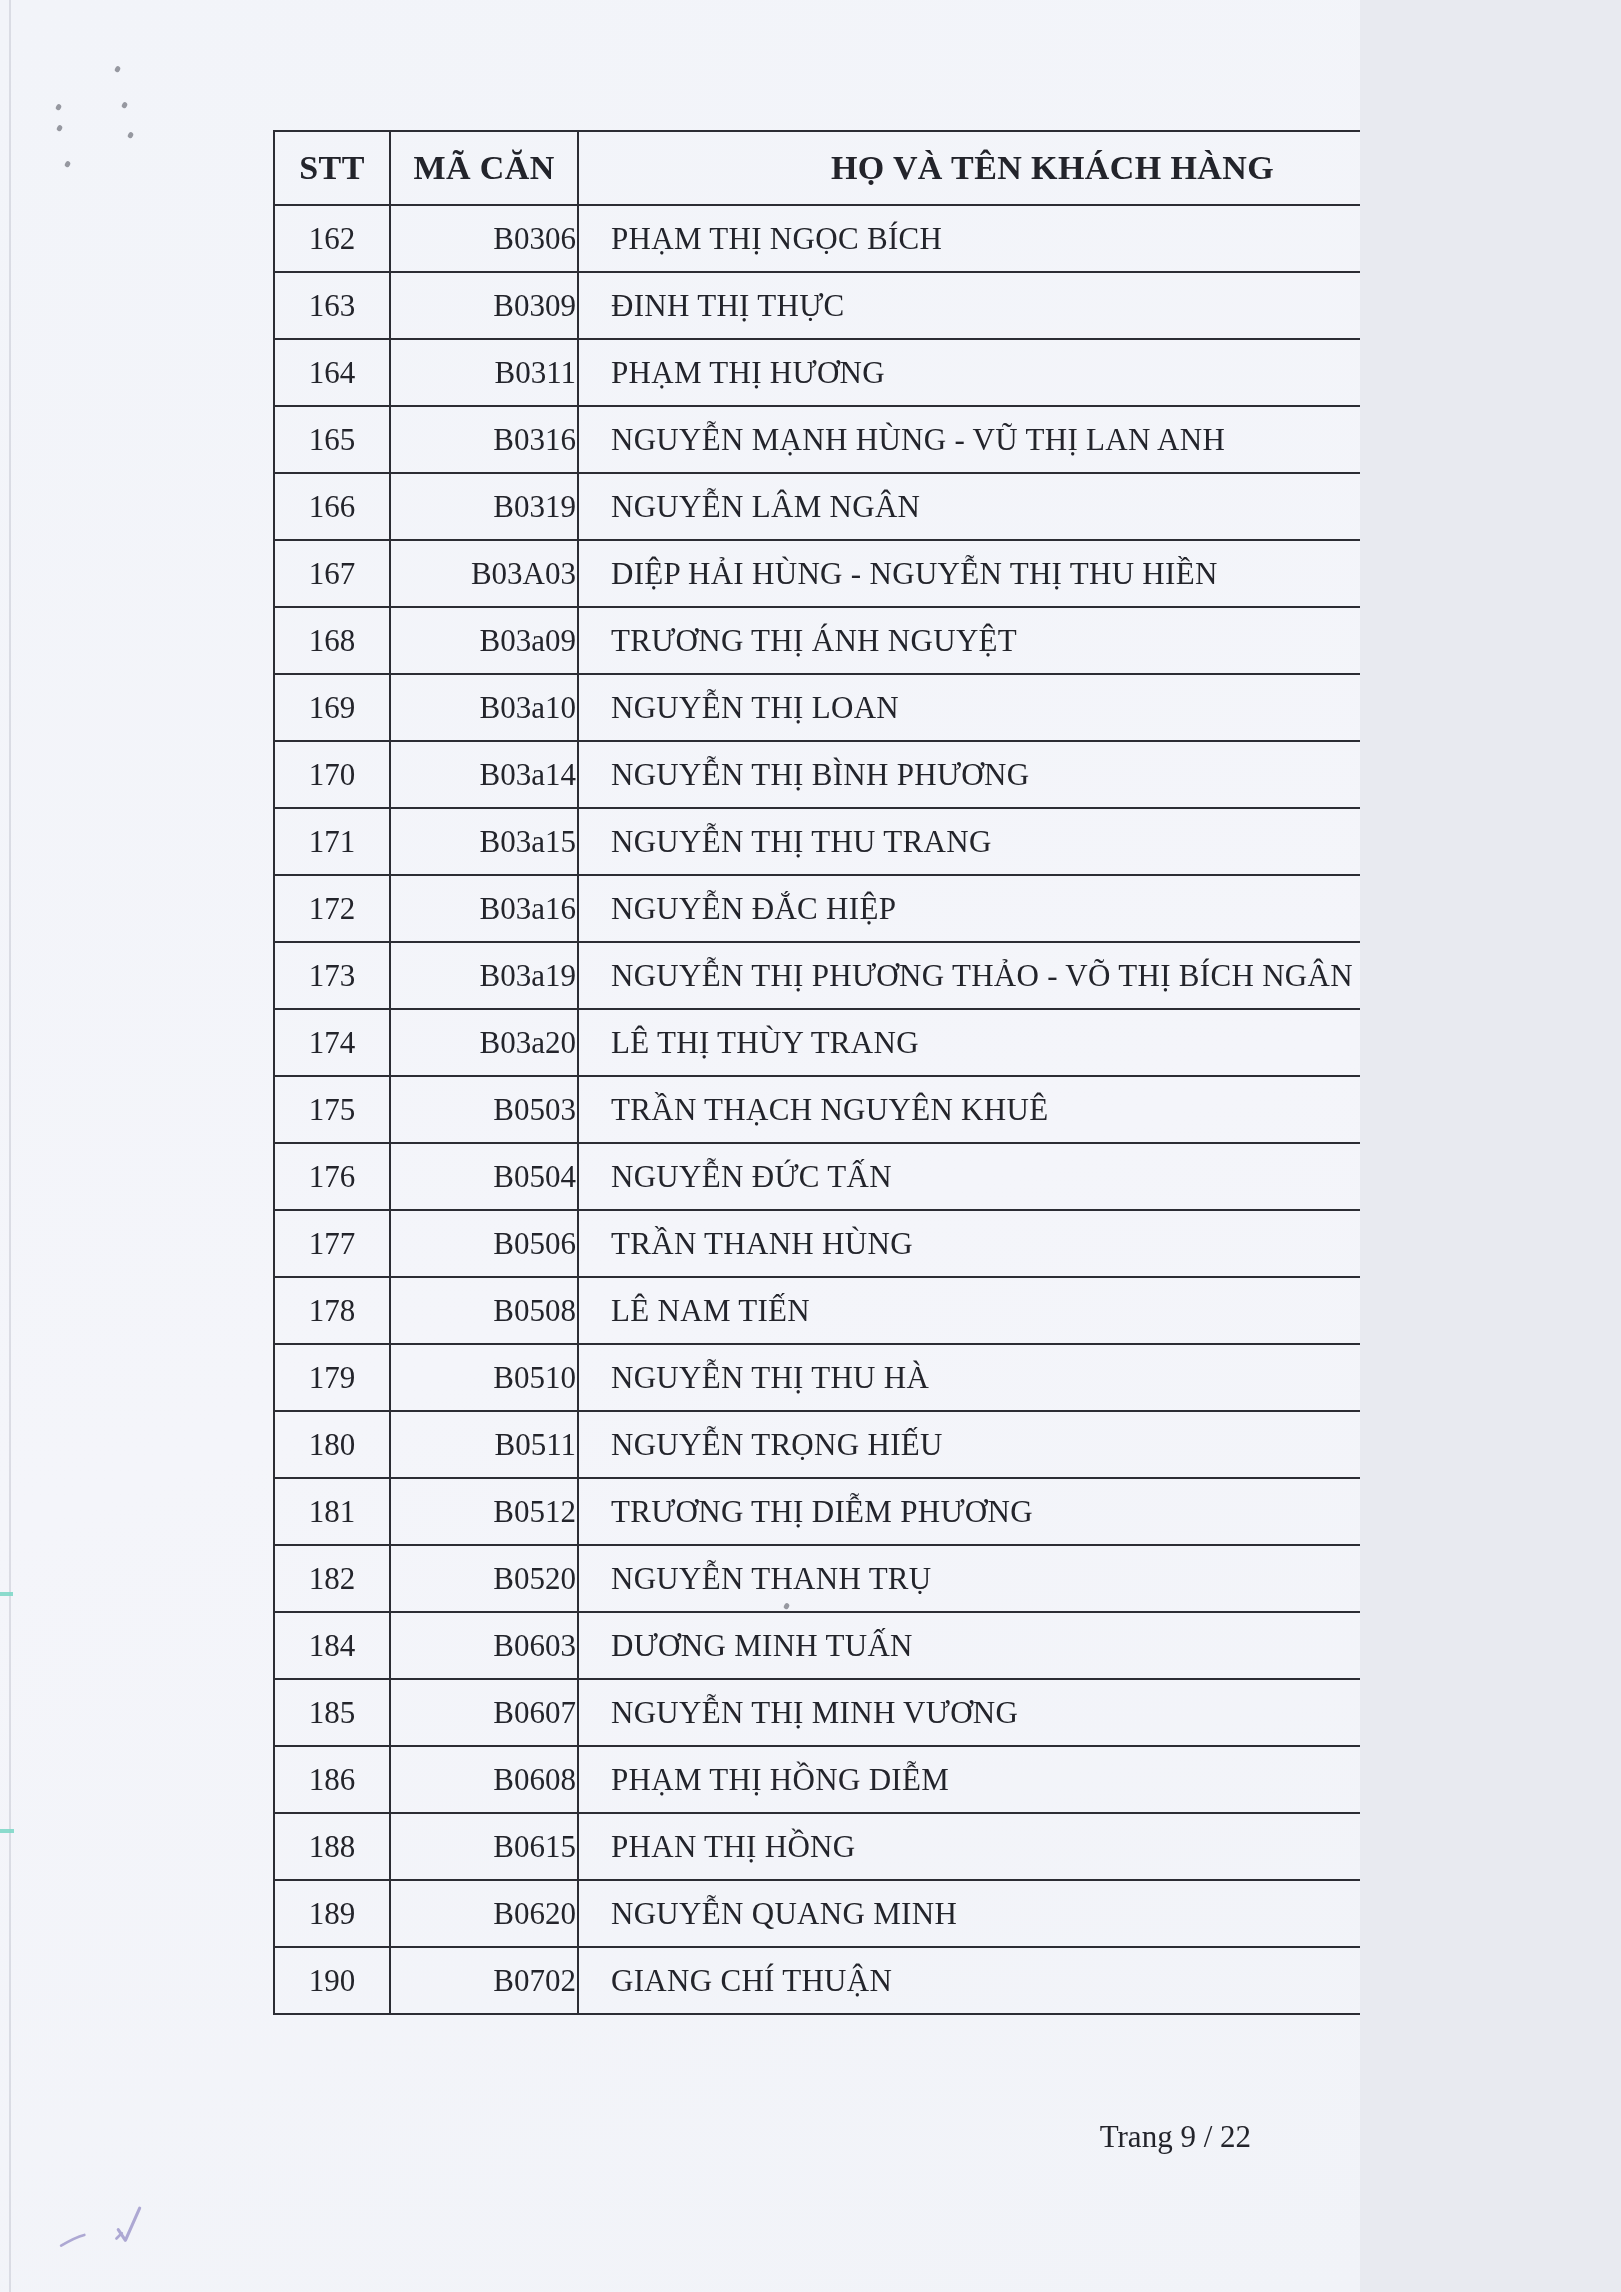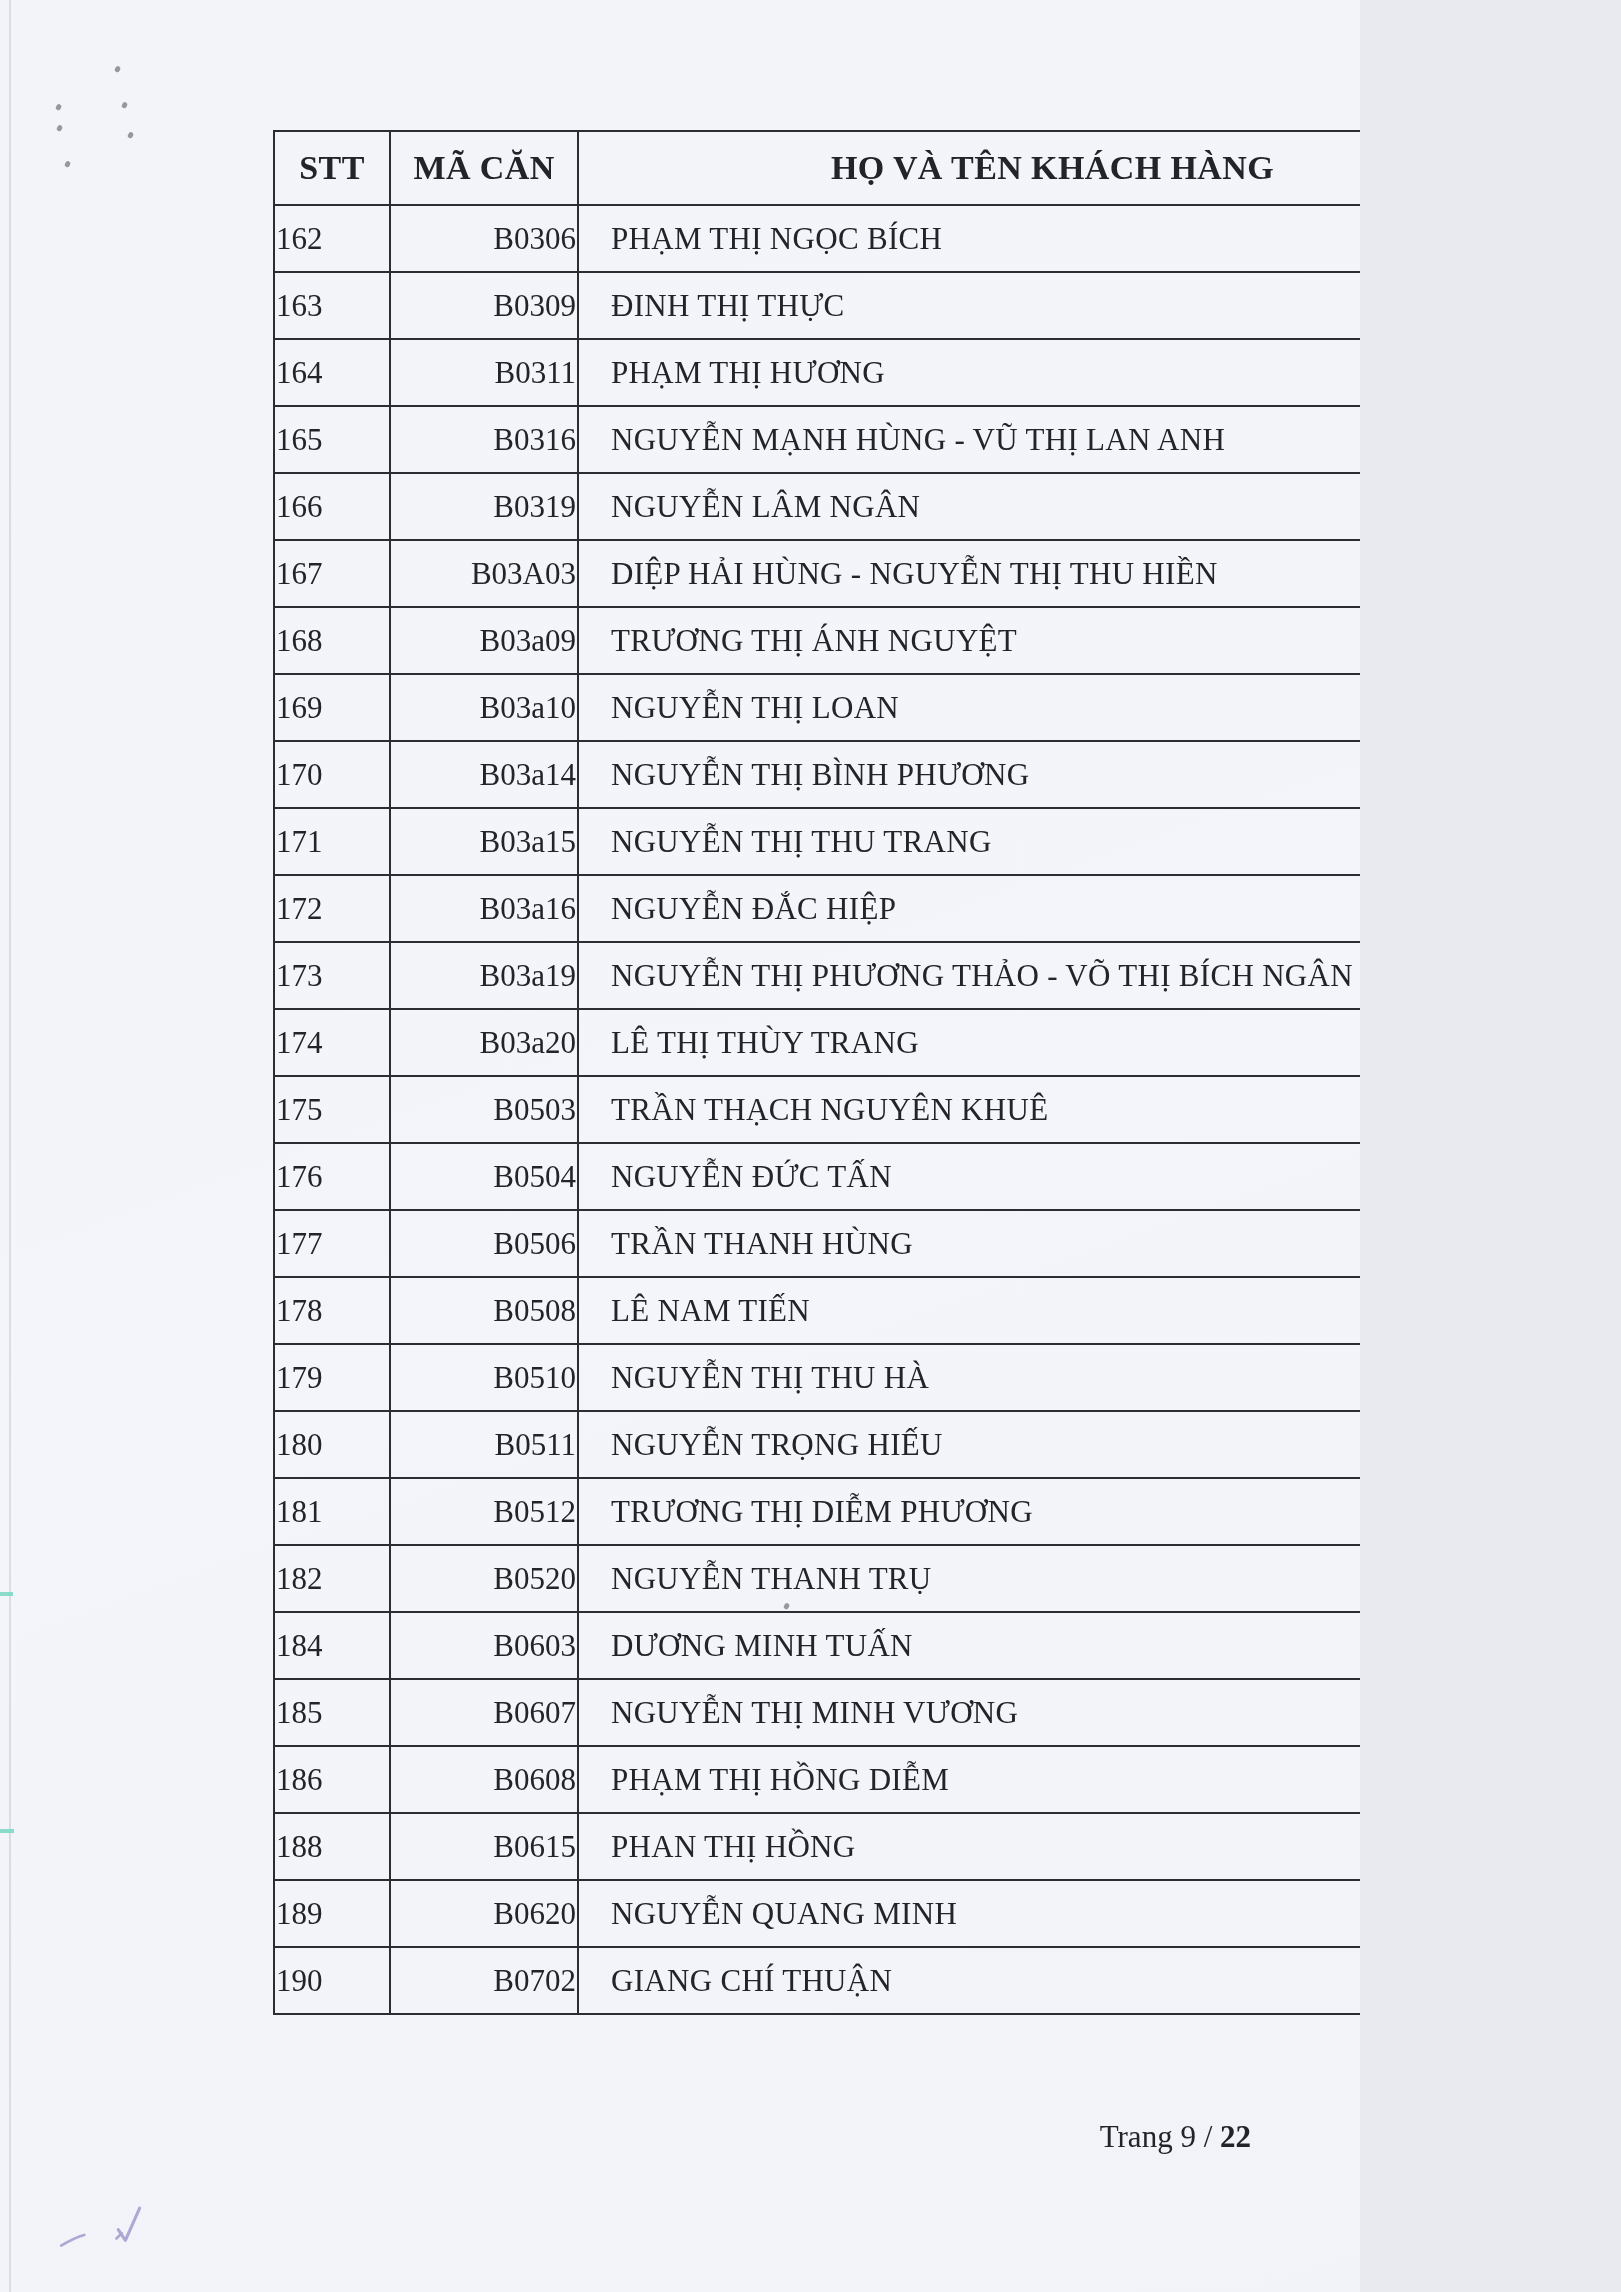--- a/index.html
+++ b/index.html
@@ -26,28 +26,28 @@
     border:2.2px solid #2c2d34;
     overflow:hidden; white-space:nowrap;
   }
   table.roster th {
     height:70px;
     font-size:34px; font-weight:bold;
     text-align:center;
     letter-spacing:0.4px;
   }
   table.roster td { height:63px; font-size:31px; }
-  .c-stt  { width:112px; text-align:left; }
+  .c-stt  { width:112px; text-align:center; }
   .c-code { width:184px; text-align:right; }
   .c-name { text-align:left; padding-left:32px; letter-spacing:0.3px; }
   .footer {
     position:absolute; top:2119px; right:109px;
     font-size:31px;
   }
-  .footer b { font-weight:bold; }
+  .footer b { font-weight:normal; }
   .signature {
     position:absolute; left:1424px; top:2185px;
     width:179px; height:90px;
   }
   .red-frag {
     position:absolute; left:1601px;
     color:#c9303a; font-size:27px; font-weight:bold;
     opacity:.75; letter-spacing:0.9px;
     transform:rotate(-4deg);
   }

